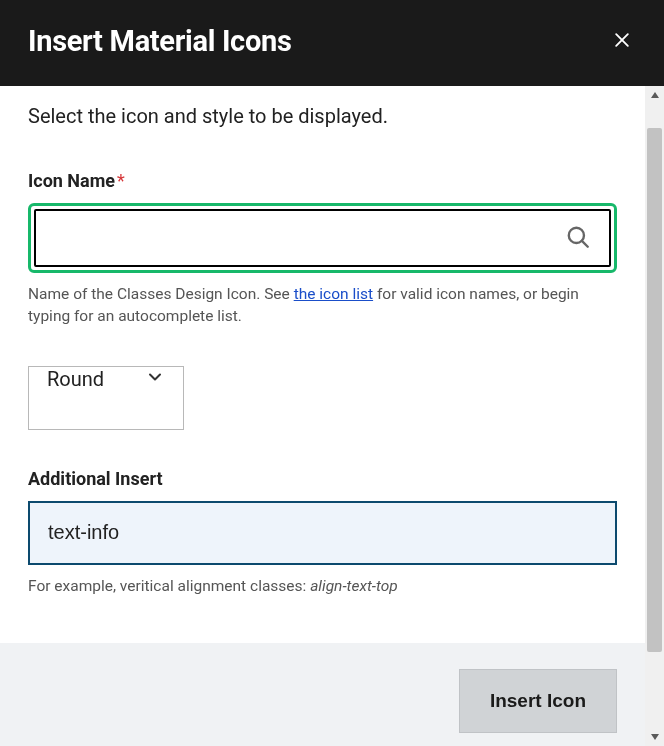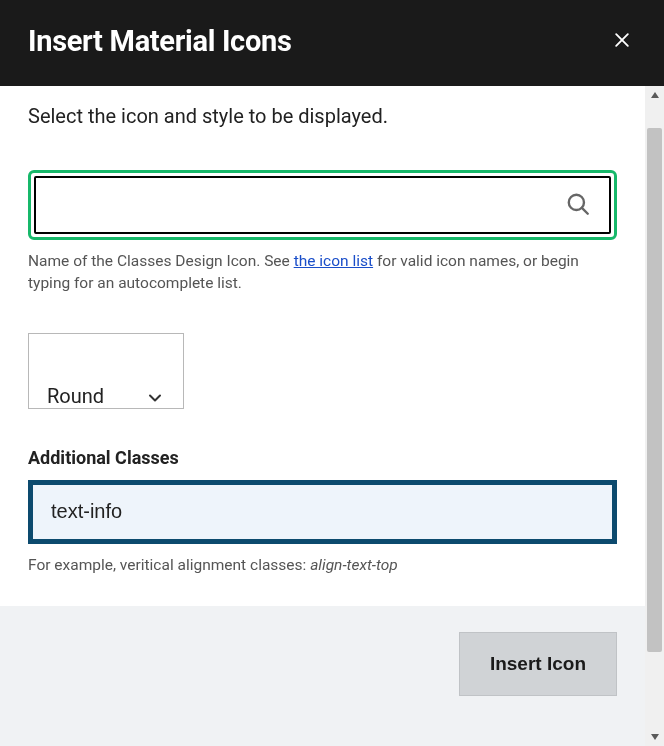--- a/index.html
+++ b/index.html
@@ -38,20 +38,21 @@
     }
     .close-btn svg { width: 20px; height: 20px; }
     .scroll-area {
       position: absolute;
       top: 86px;
       left: 0;
       right: 19px;
       bottom: 0;
       display: flex;
       flex-direction: column;
+      gap: 16px;
     }
     .dialog-body {
       padding: 18px 28px 30px 28px;
       flex: 0 0 auto;
     }
     .subtitle {
       font-size: 20px;
       color: #222;
       margin-bottom: 42px;
       font-weight: 400;
@@ -101,38 +102,38 @@
       color: #555;
       margin-top: 10px;
       line-height: 1.45;
     }
     .help-text a { color: #1a4ec9; }
     .help-text em { }
     .select-wrap {
       position: relative;
       width: 156px;
       border: 1px solid #b8b8b8;
-      height: 76px;
-      display: flex;
-      align-items: flex-end;
+      height: 64px;
+      display: flex;
+      align-items: flex-start;
       padding: 0 18px;
       cursor: pointer;
       background: #fff;
     }
     .select-value {
       font-size: 20px;
       color: #222;
       flex: 1;
     }
     .chevron { display: flex; }
     .chevron svg { width: 20px; height: 20px; stroke: #333; }
     .text-input {
       width: 100%;
       height: 64px;
-      border: 5px solid #0c4a6e;
+      border: 2px solid #0c4a6e;
       background: #eef4fb;
       font-size: 20px;
       color: #222;
       padding: 1px 18px;
       outline: none;
     }
     .dialog-footer {
       background: #f0f2f4;
       padding: 26px 28px 26px 28px;
       display: flex;
@@ -191,20 +192,23 @@
         </svg>
     </span>
   </button>
 </div>
 
 <div class="scroll-area">
   <div class="dialog-body">
     <p class="subtitle">Select the icon and style to be displayed.</p>
 
     <div class="field">
+      <label class="field-label">
+        <span>Icon Name</span><span class="required">*</span>
+      </label>
       <div class="icon-name-wrap">
         <div class="icon-name-inner">
           <input class="icon-name-input" type="text" value="" style="">
           <button class="search-icon-btn">
             <span>
               <svg viewBox="0 0 24 24" fill="none" stroke-width="2.2" stroke-linecap="round">
                   <circle cx="10.5" cy="10.5" r="7"></circle>
                   <line x1="21" y1="21" x2="15.6" y2="15.6"></line>
                 </svg>
             </span>
@@ -221,21 +225,21 @@
         <span class="select-value">Round</span>
         <span class="chevron">
           <svg viewBox="0 0 24 24" fill="none" stroke-width="2.4" stroke-linecap="round" stroke-linejoin="round">
               <polyline points="6 9 12 15 18 9"></polyline>
             </svg>
         </span>
       </div>
     </div>
 
     <div class="field">
-      <label class="field-label">Additional Classes</label>
+      <label class="field-label">Additional Insert</label>
       <input class="text-input" type="text" value="text-info" style="">
       <p class="help-text">
         <span>For example, veritical alignment classes: </span><em>align-text-top</em>
       </p>
     </div>
   </div>
 
   <div class="dialog-footer">
     <button class="primary-btn">Insert Icon</button>
   </div>

